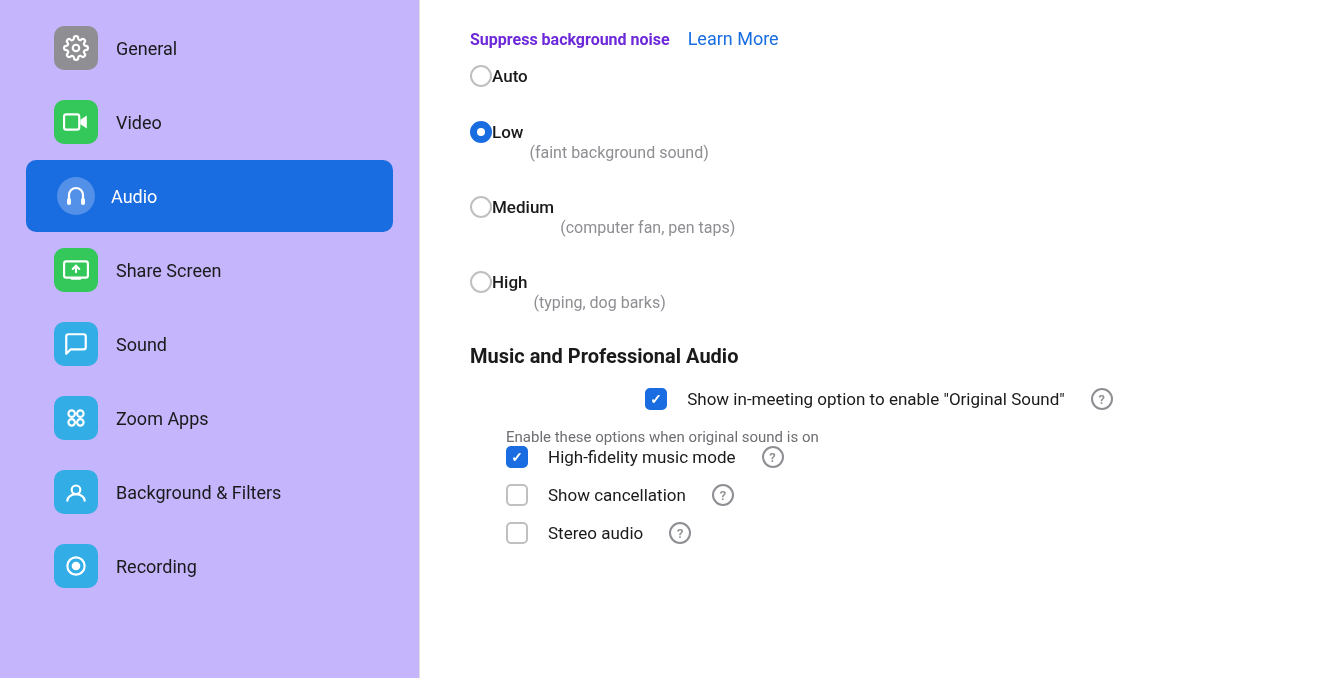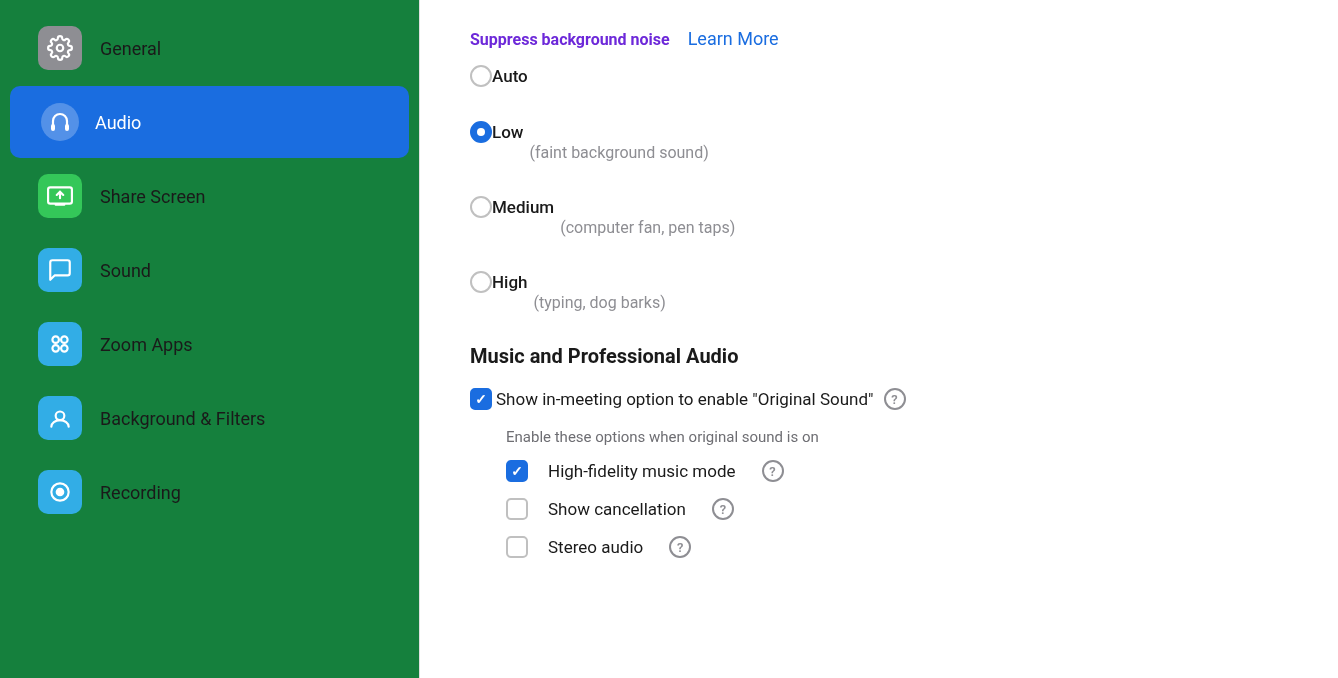--- a/index.html
+++ b/index.html
@@ -8,23 +8,23 @@
       background: #fff;
       display: flex;
       height: 678px;
       width: 1338px;
       overflow: hidden;
     }
 
     
     .sidebar {
       width: 420px;
-      background: #15803d;
+      background: #c4b5fd;
       border-right: 1px solid #e0e0e0;
-      padding: 10px 0;
+      padding: 10px 16px;
       flex-shrink: 0;
     }
 
     .sidebar-item {
       display: flex;
       align-items: center;
       padding: 14px 28px;
       cursor: pointer;
       border-radius: 10px;
       margin: 2px 10px;
@@ -152,23 +152,24 @@
     .section-title2 {
       font-size: 20px;
       font-weight: 700;
       color: #1a1a1a;
       margin-bottom: 20px;
     }
 
     .checkbox-item {
       display: flex;
       align-items: center;
-      gap: 4px;
+      gap: 20px;
       margin-bottom: 18px;
       cursor: pointer;
+      justify-content: center;
     }
 
     .checkbox-box {
       width: 22px;
       height: 22px;
       border-radius: 5px;
       border: 2px solid #c0c0c0;
       display: flex;
       align-items: center;
       justify-content: center;
@@ -210,21 +211,20 @@
     }
 
     .sub-options {
       margin-left: 36px;
       margin-bottom: 8px;
     }
 
     .sub-description {
       font-size: 15px;
       color: #6e6e73;
-      margin-bottom: 14px;
       margin-left: 36px;
     }
 
     .sub-checkbox-item {
       display: flex;
       align-items: center;
       gap: 20px;
       margin-bottom: 16px;
       cursor: pointer;
     }
@@ -237,20 +237,29 @@
   <div class="sidebar-item">
     <div class="icon-wrap icon-general">
       <svg width="26" height="26" viewBox="0 0 24 24" fill="none">
         <circle cx="12" cy="12" r="3" stroke="#fff" stroke-width="2"></circle>
         <path d="M19.4 15a1.65 1.65 0 0 0 .33 1.82l.06.06a2 2 0 0 1-2.83 2.83l-.06-.06a1.65 1.65 0 0 0-1.82-.33 1.65 1.65 0 0 0-1 1.51V21a2 2 0 0 1-4 0v-.09A1.65 1.65 0 0 0 9 19.4a1.65 1.65 0 0 0-1.82.33l-.06.06a2 2 0 0 1-2.83-2.83l.06-.06A1.65 1.65 0 0 0 4.68 15a1.65 1.65 0 0 0-1.51-1H3a2 2 0 0 1 0-4h.09A1.65 1.65 0 0 0 4.6 9a1.65 1.65 0 0 0-.33-1.82l-.06-.06a2 2 0 0 1 2.83-2.83l.06.06A1.65 1.65 0 0 0 9 4.68a1.65 1.65 0 0 0 1-1.51V3a2 2 0 0 1 4 0v.09a1.65 1.65 0 0 0 1 1.51 1.65 1.65 0 0 0 1.82-.33l.06-.06a2 2 0 0 1 2.83 2.83l-.06.06A1.65 1.65 0 0 0 19.4 9a1.65 1.65 0 0 0 1.51 1H21a2 2 0 0 1 0 4h-.09a1.65 1.65 0 0 0-1.51 1z" stroke="#fff" stroke-width="2"></path>
       </svg>
     </div>
     <span class="sidebar-item-label">General</span>
   </div>
 
+  <div class="sidebar-item">
+    <div class="icon-wrap icon-video">
+      <svg width="26" height="22" viewBox="0 0 24 20" fill="none">
+        <rect x="1" y="3" width="14" height="14" rx="2" stroke="#fff" stroke-width="2" fill="none"></rect>
+        <path d="M16 8l6-4v12l-6-4V8z" fill="#fff"></path>
+      </svg>
+    </div>
+    <span class="sidebar-item-label">Video</span>
+  </div>
 
   <div class="sidebar-item active">
     <div class="icon-wrap icon-audio">
       <svg width="38" height="38" viewBox="0 0 38 38" fill="none">
         <circle cx="19" cy="19" r="19" fill="white" fill-opacity="0.25"></circle>
         <path d="M12 22v-4a7 7 0 0 1 14 0v4" stroke="#fff" stroke-width="2.2" stroke-linecap="round"></path>
         <rect x="10" y="21" width="4" height="7" rx="2" fill="#fff"></rect>
         <rect x="24" y="21" width="4" height="7" rx="2" fill="#fff"></rect>
       </svg>
     </div>

